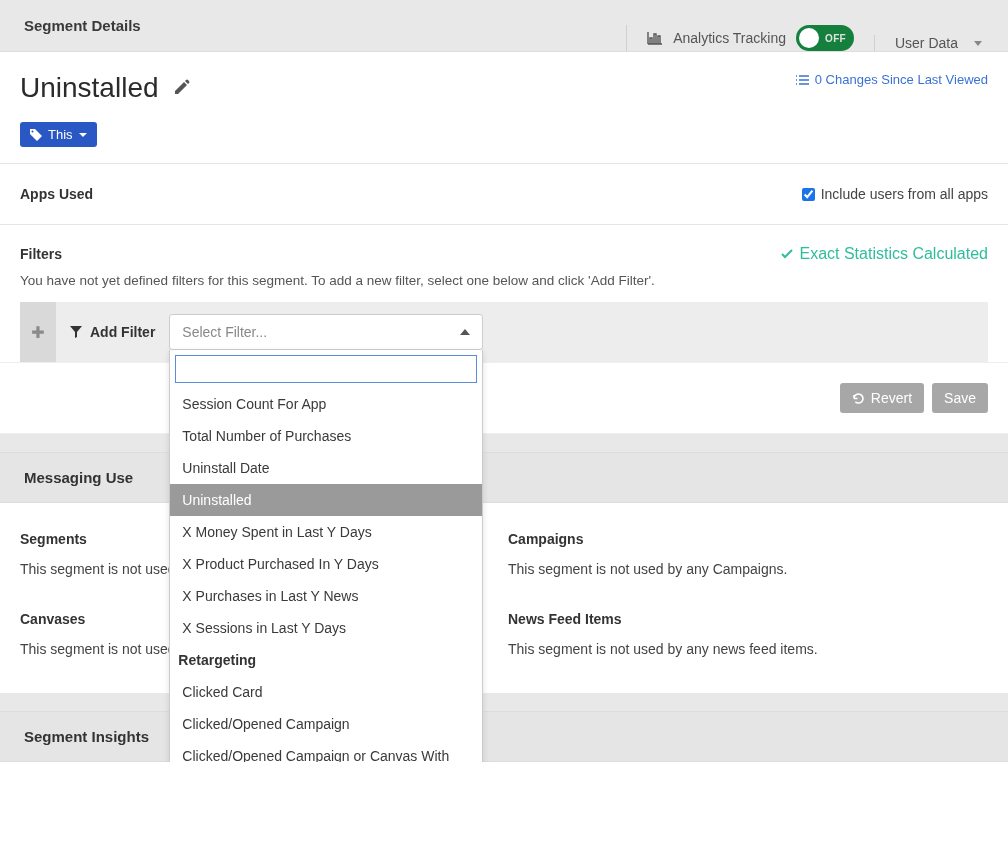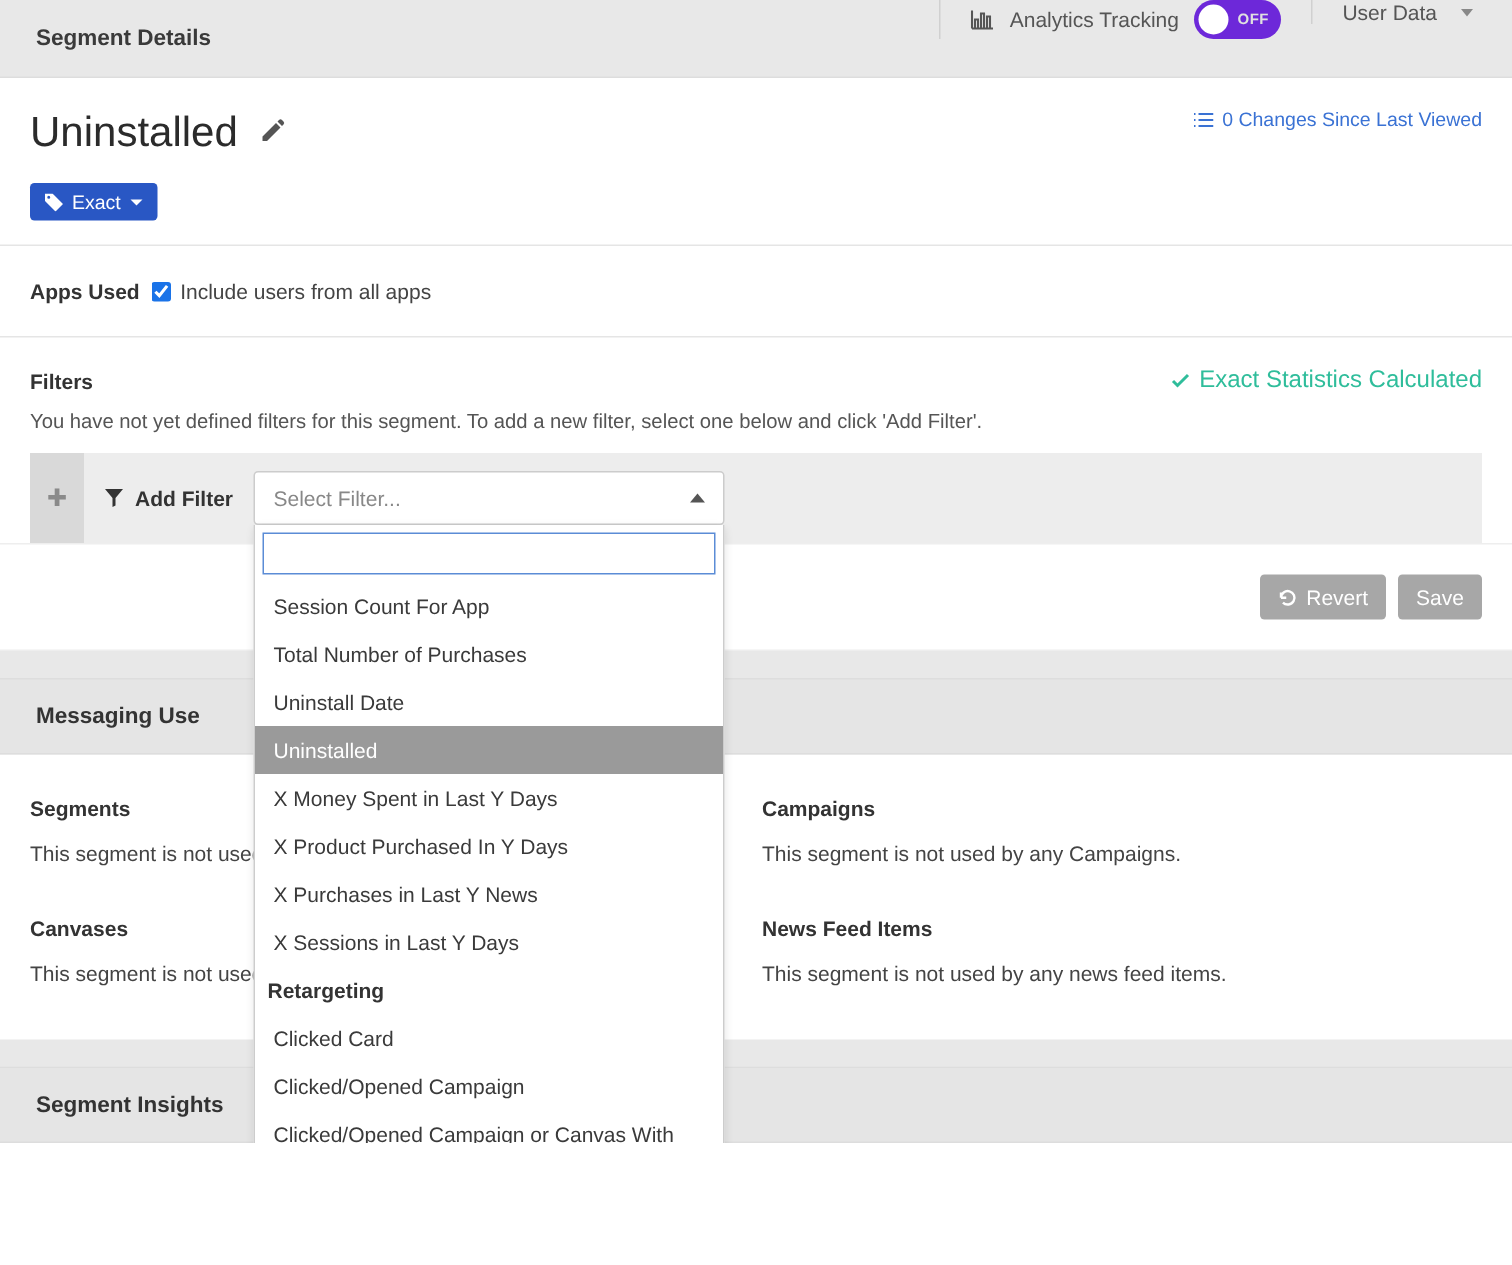--- a/index.html
+++ b/index.html
@@ -19,37 +19,37 @@
       padding: 0 20px 0 24px;
       border-bottom: 1px solid #ddd;
     }
     .topbar-title {
       font-weight: 600;
       font-size: 15px;
       color: #3a3a3a;
     }
     .topbar-right {
       display: flex;
-      align-items: flex-start;
+      align-items: flex-end;
       height: 100%;
     }
     .topbar-section {
       display: flex;
       align-items: center;
       padding: 0 20px;
       border-left: 1px solid #d0d0d0;
       color: #555;
       gap: 10px;
     }
     .toggle {
       display: inline-flex;
       align-items: center;
       width: 58px;
       height: 26px;
-      background: #6d28d9;
+      background: #15803d;
       border-radius: 13px;
       position: relative;
       padding: 0 8px;
       justify-content: flex-end;
       color: #e0e0e0;
       font-size: 10px;
       font-weight: 600;
       letter-spacing: 0.3px;
     }
     .toggle-knob {
@@ -113,20 +113,21 @@
       border-top: 4px solid currentColor;
     }
     .divider-full {
       border-top: 1px solid #e5e5e5;
     }
     .apps-used-row {
       padding: 22px 20px;
       display: flex;
       align-items: center;
       gap: 8px;
+      justify-content: space-between;
     }
     .apps-used-label { font-weight: 600; color: #333; }
     .checkbox-row { display: flex; align-items: center; gap: 6px; color: #444; }
     input[type=checkbox] { accent-color: #1a73e8; width: 13px; height: 13px; }
     .filters-block { padding: 20px 20px 0 20px; }
     .filters-header {
       display: flex;
       justify-content: space-between;
       align-items: center;
       margin-bottom: 10px;
@@ -321,21 +322,21 @@
   </a>
 </div>
 
 <div class="tags-row">
   <button class="tags-btn">
     <span class="tag-icon">
       <svg width="12" height="12" viewBox="0 0 12 12" fill="currentColor">
           <path d="M0 0h5l7 7-5 5-7-7V0zm2.5 1.5a1 1 0 100 2 1 1 0 000-2z"></path>
         </svg>
     </span>
-    <span>Exact</span>
+    <span>This</span>
     <span class="caret-down"></span>
   </button>
 </div>
 
 <div class="divider-full"></div>
 
 <div class="apps-used-row">
   <span class="apps-used-label">Apps Used</span>
   <label class="checkbox-row">
     <input type="checkbox" checked="" style="">

